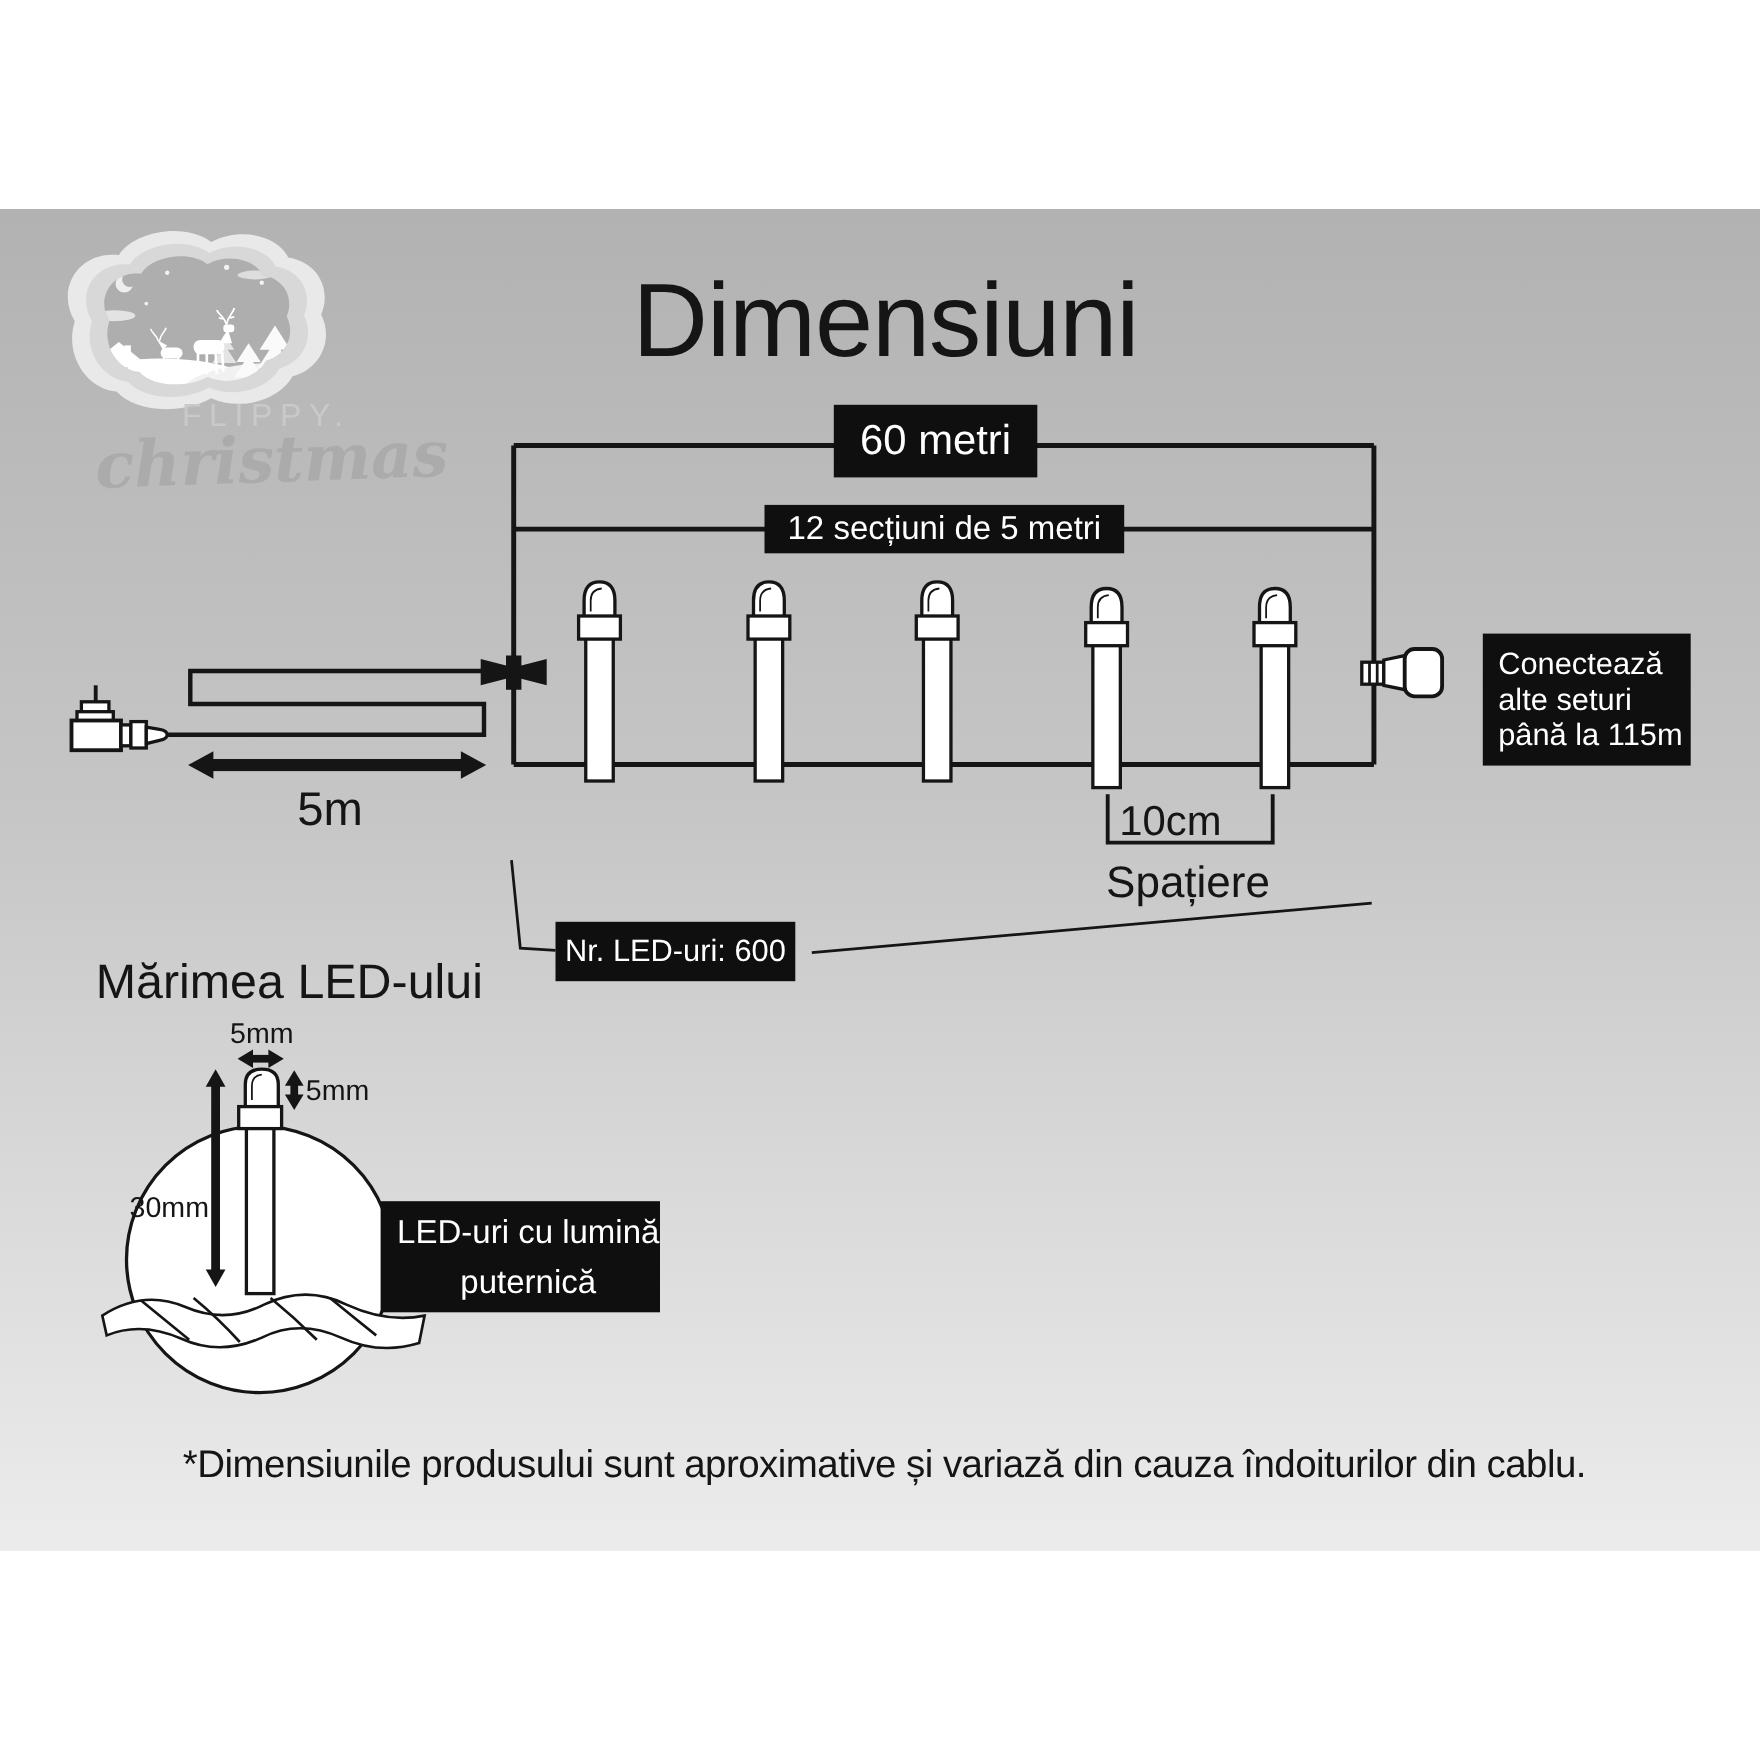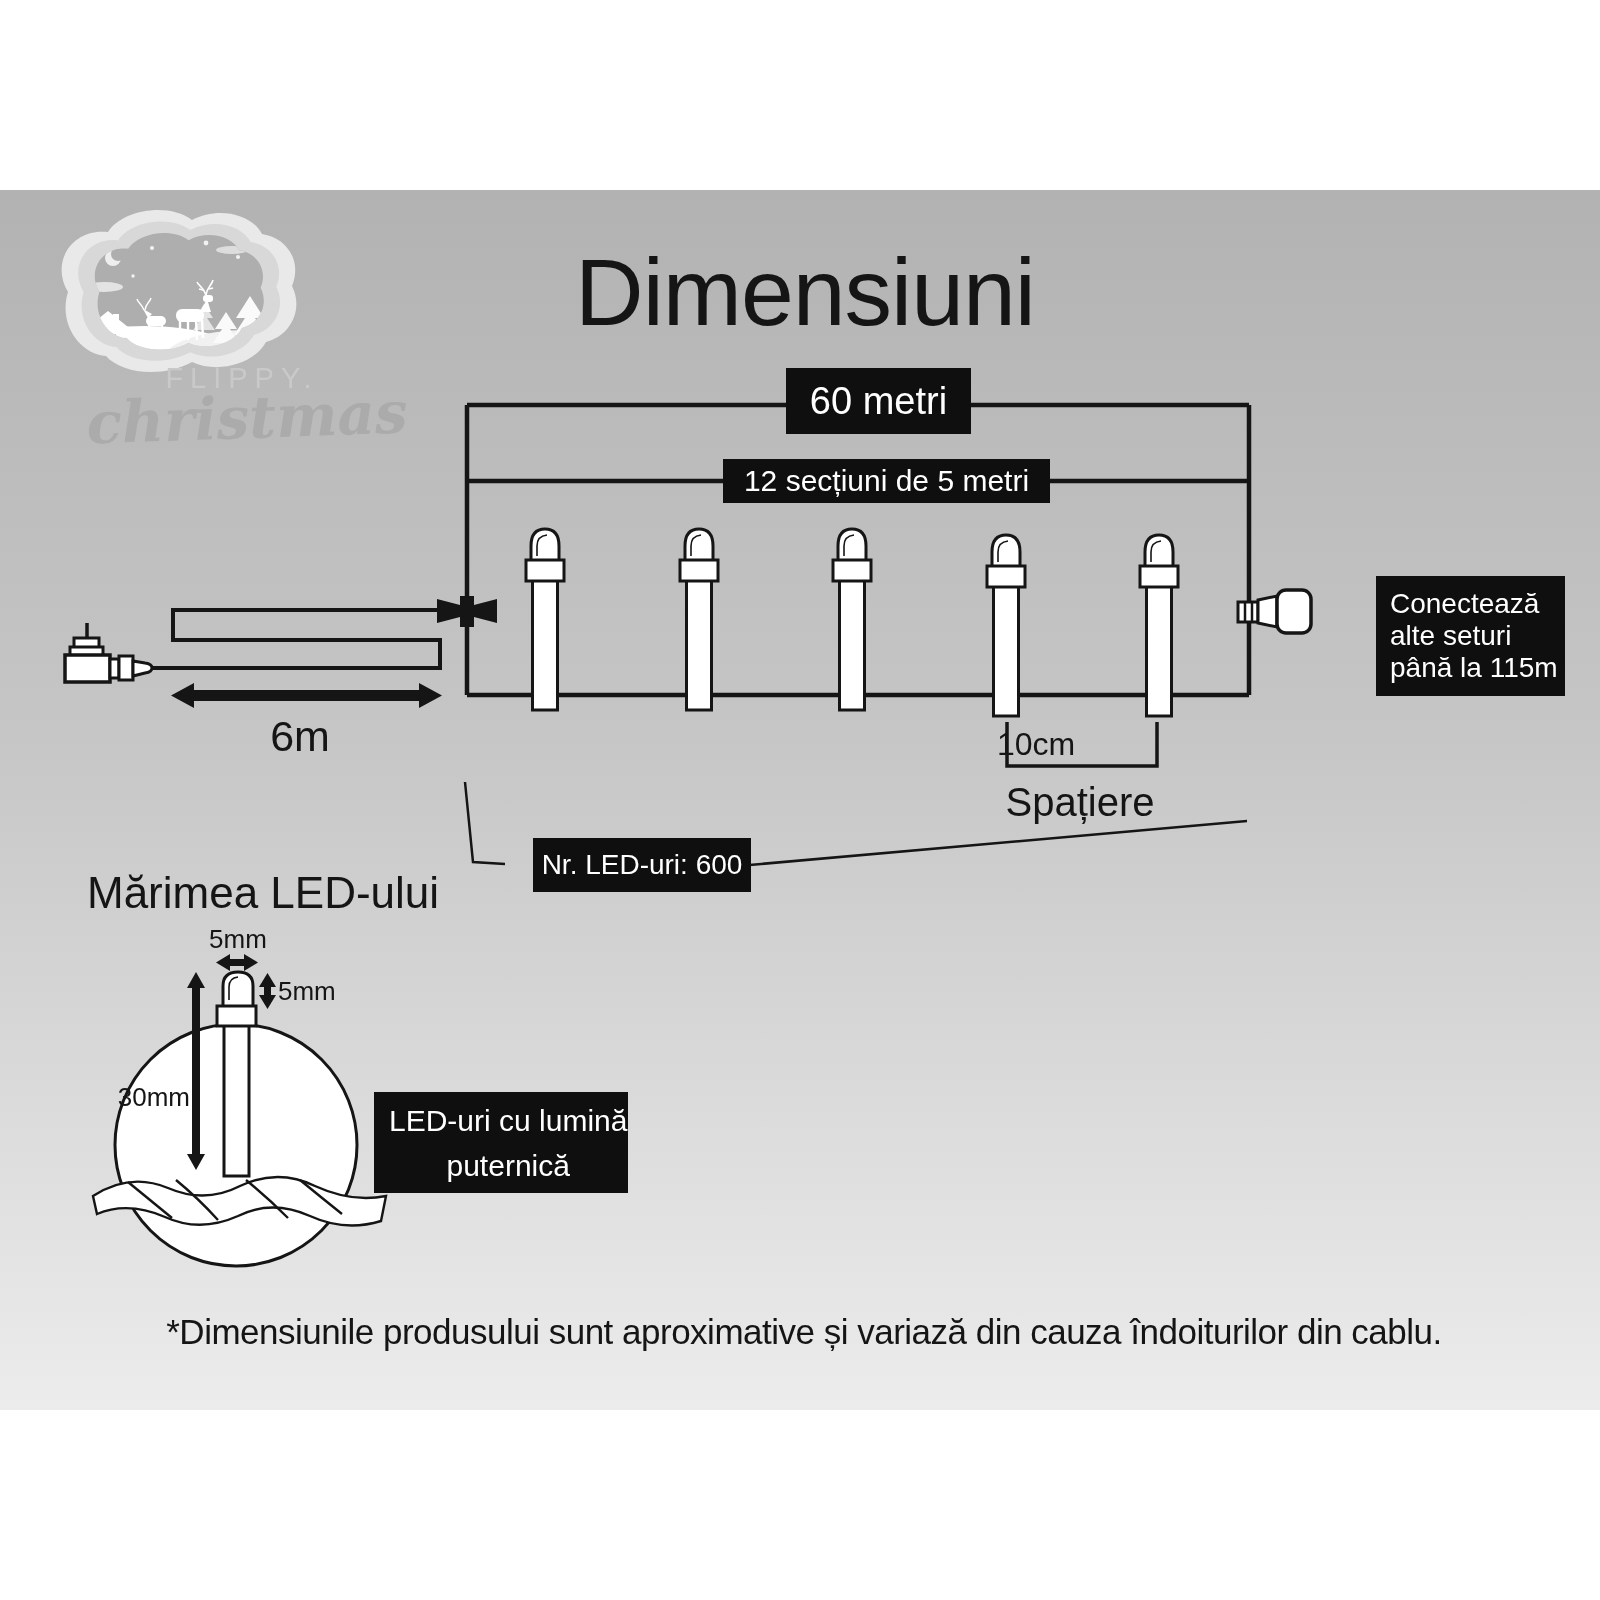--- a/index.html
+++ b/index.html
@@ -23,31 +23,31 @@
   .band-top{position:absolute;left:0;top:0;width:1600px;height:190px;background:var(--band);}
   .stage{position:absolute;left:0;top:190px;width:1600px;height:1220px;
     background:linear-gradient(180deg,var(--stage_top) 0%,#c6c6c6 45%,var(--stage_bottom) 100%);}
   .band-bottom{position:absolute;left:0;top:1410px;width:1600px;height:190px;background:var(--band);}
   svg.artwork{position:absolute;left:0;top:0;width:1600px;height:1600px;z-index:2;color:var(--ink);}
   .txt{position:absolute;z-index:3;white-space:nowrap;color:var(--ink);}
   .center{transform:translateX(-50%);text-align:right;}
   .page-title{left:805px;top:238px;font-size:95px;letter-spacing:-1px;}
   .label-box{
     position:absolute;z-index:4;background:var(--box_bg);color:var(--box_fg);
-    display:flex;align-items:center;justify-content:center;text-align:center;margin-left:28px;
+    display:flex;align-items:center;justify-content:center;text-align:center;
   }
   .box-60{left:758px;top:368px;width:185px;height:66px;font-size:38px;}
   .box-12{left:695px;top:459px;width:327px;height:44px;font-size:30px;}
   .box-connect{left:1348px;top:576px;width:189px;height:120px;font-size:28px;line-height:32px;
     justify-content:flex-start;text-align:left;padding-left:14px;box-sizing:border-box;white-space:pre-line;}
   .box-nr{left:505px;top:838px;width:218px;height:54px;font-size:28px;}
   .box-led{left:346px;top:1092px;width:254px;height:101px;font-size:30px;line-height:45px;
     justify-content:flex-start;text-align:center;padding-left:15px;box-sizing:border-box;white-space:pre-line;}
   .lbl-5m{left:300px;top:712px;font-size:43px;}
-  .lbl-10cm{left:1036px;top:726px;font-size:32px;}
+  .lbl-10cm{left:1064px;top:726px;font-size:38px;}
   .lbl-spatiere{left:1080px;top:780px;font-size:40px;}
   .lbl-marimea{left:87px;top:868px;font-size:44px;}
   .lbl-5mm-top{left:238px;top:924px;font-size:26px;}
   .lbl-5mm-side{left:278px;top:976px;font-size:26px;}
   .lbl-30mm{left:190px;top:1082px;font-size:26px;transform:translateX(-100%);}
   .footnote{left:792px;top:1312px;font-size:35px;letter-spacing:-0.5px;margin-left:12px;}
   .logo-flippy{left:242px;top:362px;font-size:29px;letter-spacing:7px;color:var(--logo_text);z-index:3;}
   .logo-script{left:247px;top:384px;font-size:58px;color:var(--logo_script);z-index:3;
     font-family:"DejaVu Serif",serif;font-style:italic;font-weight:bold;transform:translateX(-50%) rotate(-2deg);}
 </style>
@@ -223,21 +223,21 @@
 
   <div class="label-box box-60">60 metri</div>
   <div class="label-box box-12">12 secțiuni de 5 metri</div>
   <div class="label-box box-connect">Conectează
 alte seturi
 până la 115m</div>
   <div class="label-box box-nr">Nr. LED-uri: 600</div>
   <div class="label-box box-led">LED-uri cu lumină
 puternică</div>
 
-  <div class="txt lbl-5m center">6m</div>
+  <div class="txt lbl-5m center">5m</div>
   <div class="txt lbl-10cm center">10cm</div>
   <div class="txt lbl-spatiere center">Spațiere</div>
 
   <div class="txt lbl-marimea">Mărimea LED-ului</div>
   <div class="txt lbl-5mm-top center">5mm</div>
   <div class="txt lbl-5mm-side">5mm</div>
   <div class="txt lbl-30mm">30mm</div>
 
   <div class="txt footnote center">*Dimensiunile produsului sunt aproximative și variază din cauza îndoiturilor din cablu.</div>
 

